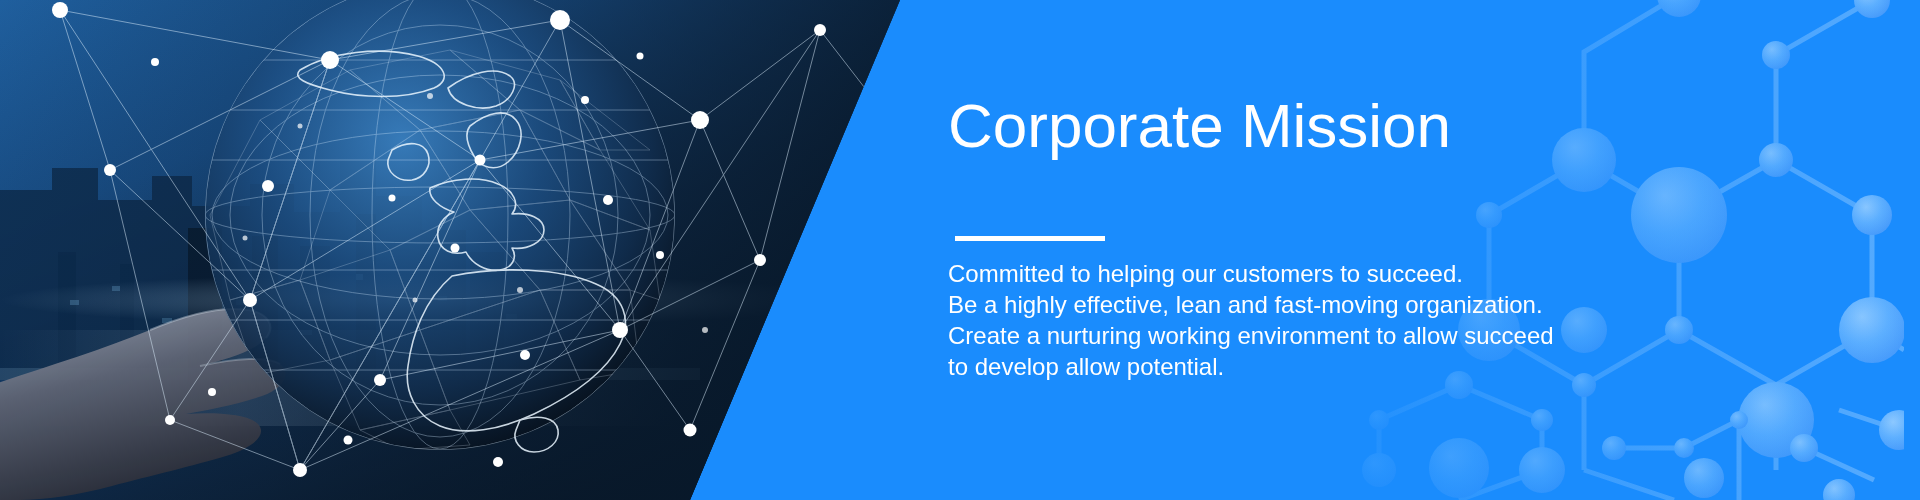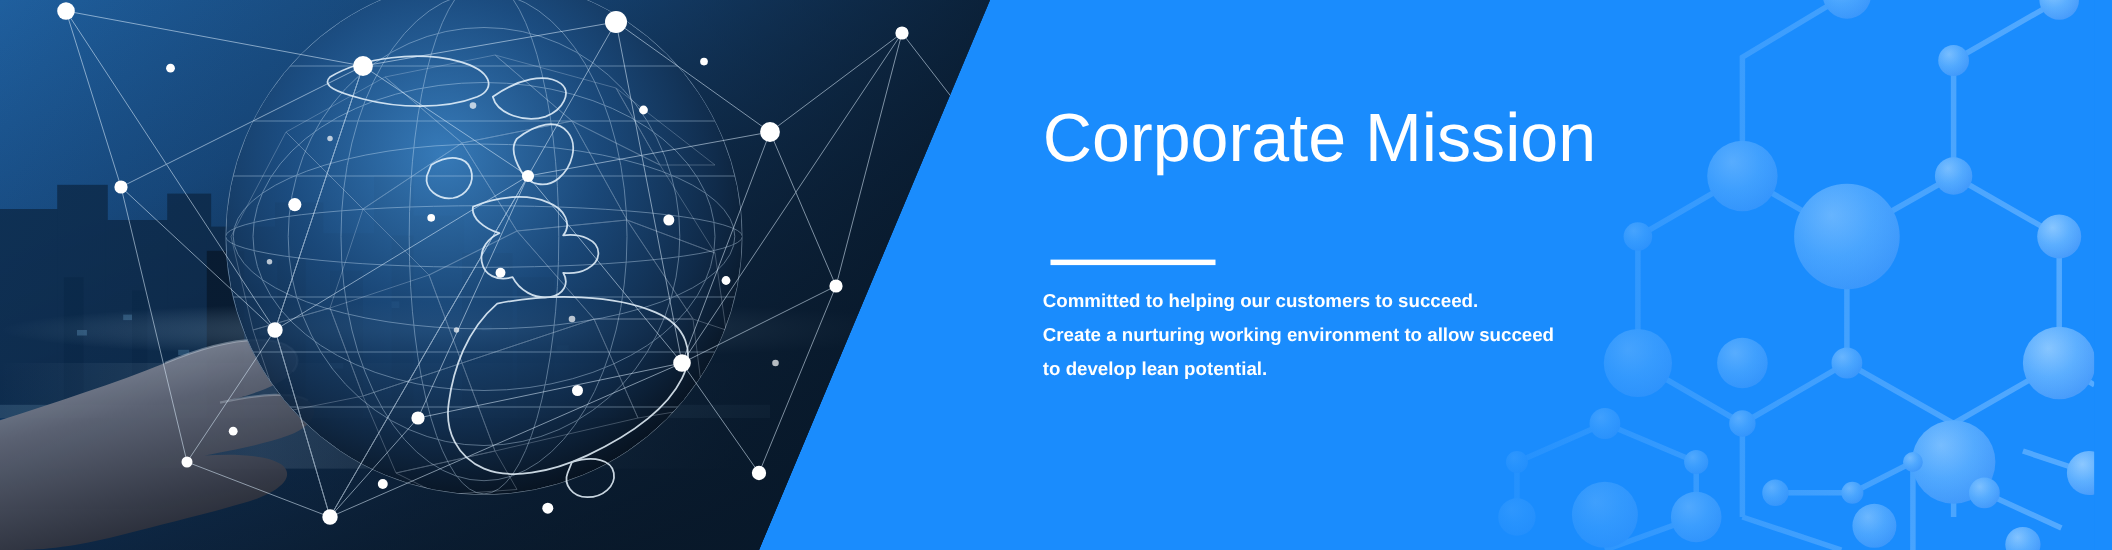--- a/index.html
+++ b/index.html
@@ -65,23 +65,23 @@
     position:absolute;
     left:7px; top:236px;
     width:150px; height:5px;
     background:#ffffff;
   }
   .desc{
     position:absolute;
     left:0; top:258px;
     width:760px;
     color:#ffffff;
-    font-size:17px;
+    font-size:24px;
     line-height:31px;
-    font-weight:700;
+    font-weight:400;
     font-family:"Liberation Sans", sans-serif;
   }
   .desc .line{ display:block; white-space:nowrap; }
 </style>
 </head>
 <body>
 
 <div class="banner">
 
   <div class="blue-panel"></div>
@@ -376,18 +376,19 @@
         <circle cx="415" cy="300" r="2.5"></circle>
       </g>
     </svg>
   </div>
 
   <div class="content">
     <div class="title">Corporate Mission</div>
     <div class="divider"></div>
     <div class="desc">
       <span class="line">Committed to helping our customers to succeed.</span>
+      <span class="line">Be a highly effective, lean and fast-moving organization.</span>
       <span class="line">Create a nurturing working environment to allow succeed</span>
-      <span class="line">to develop lean  potential.</span>
+      <span class="line">to develop allow  potential.</span>
     </div>
   </div>
 
 </div>
 
 </body></html>

